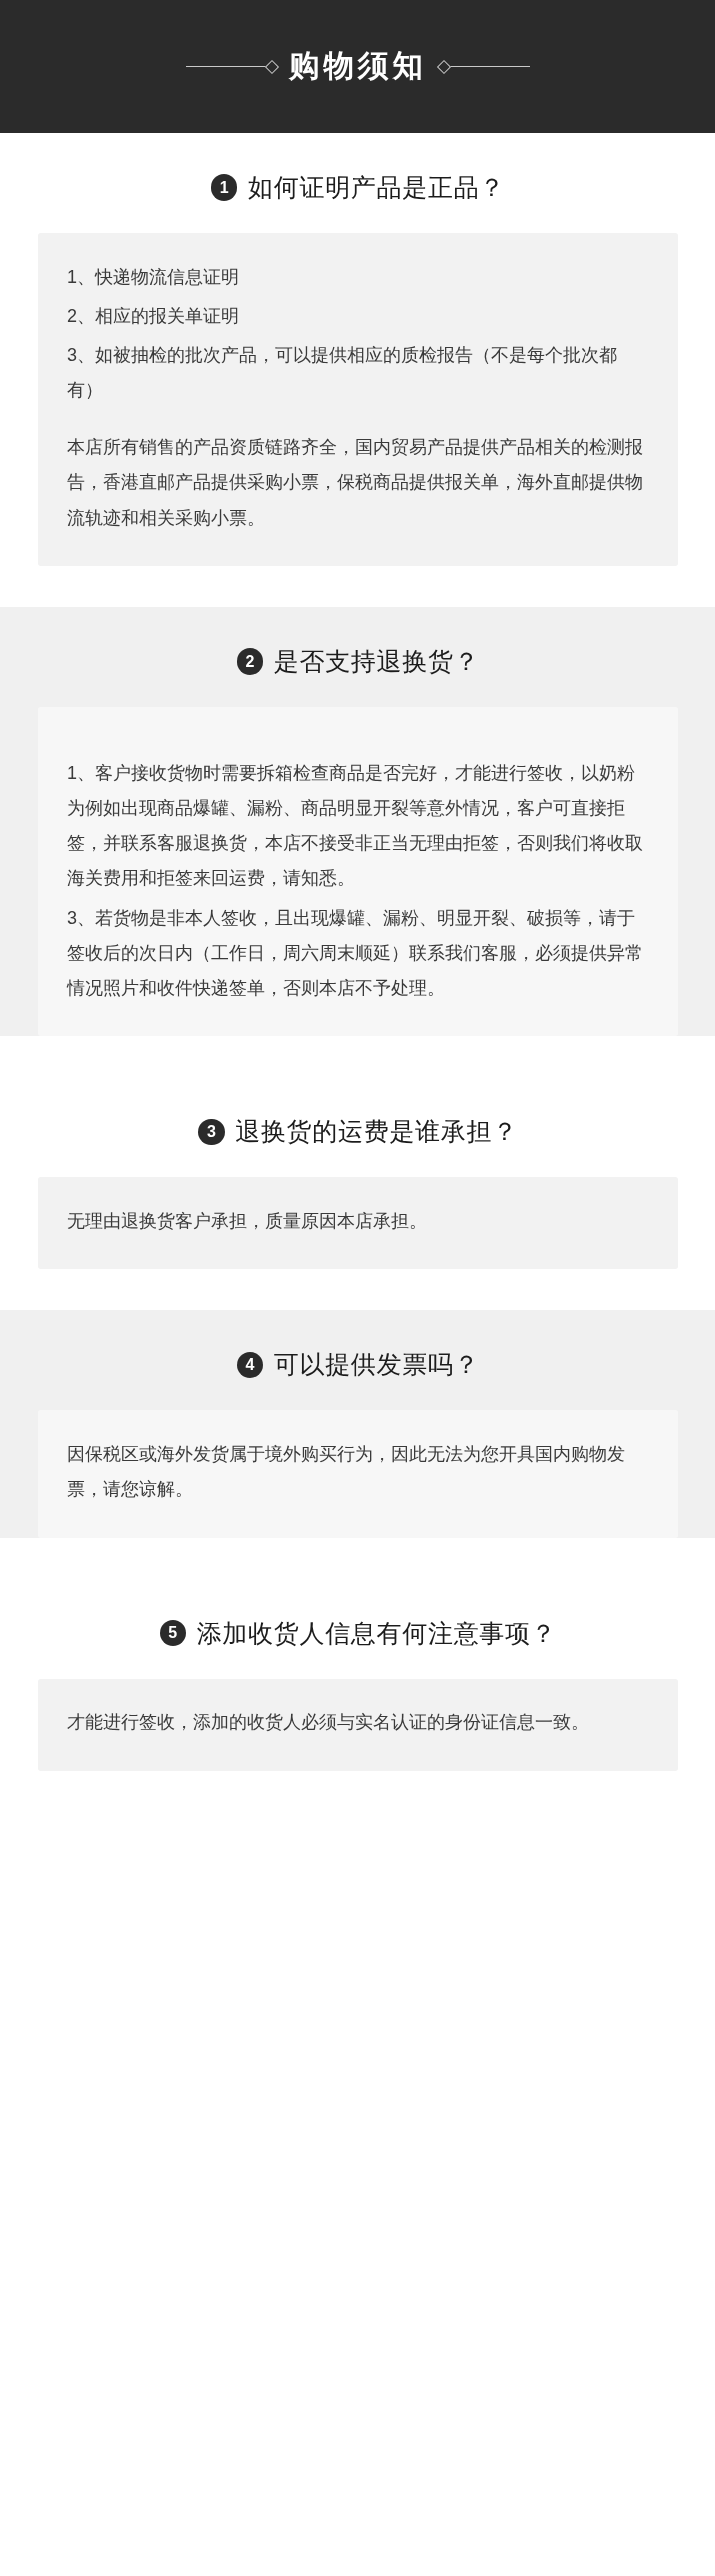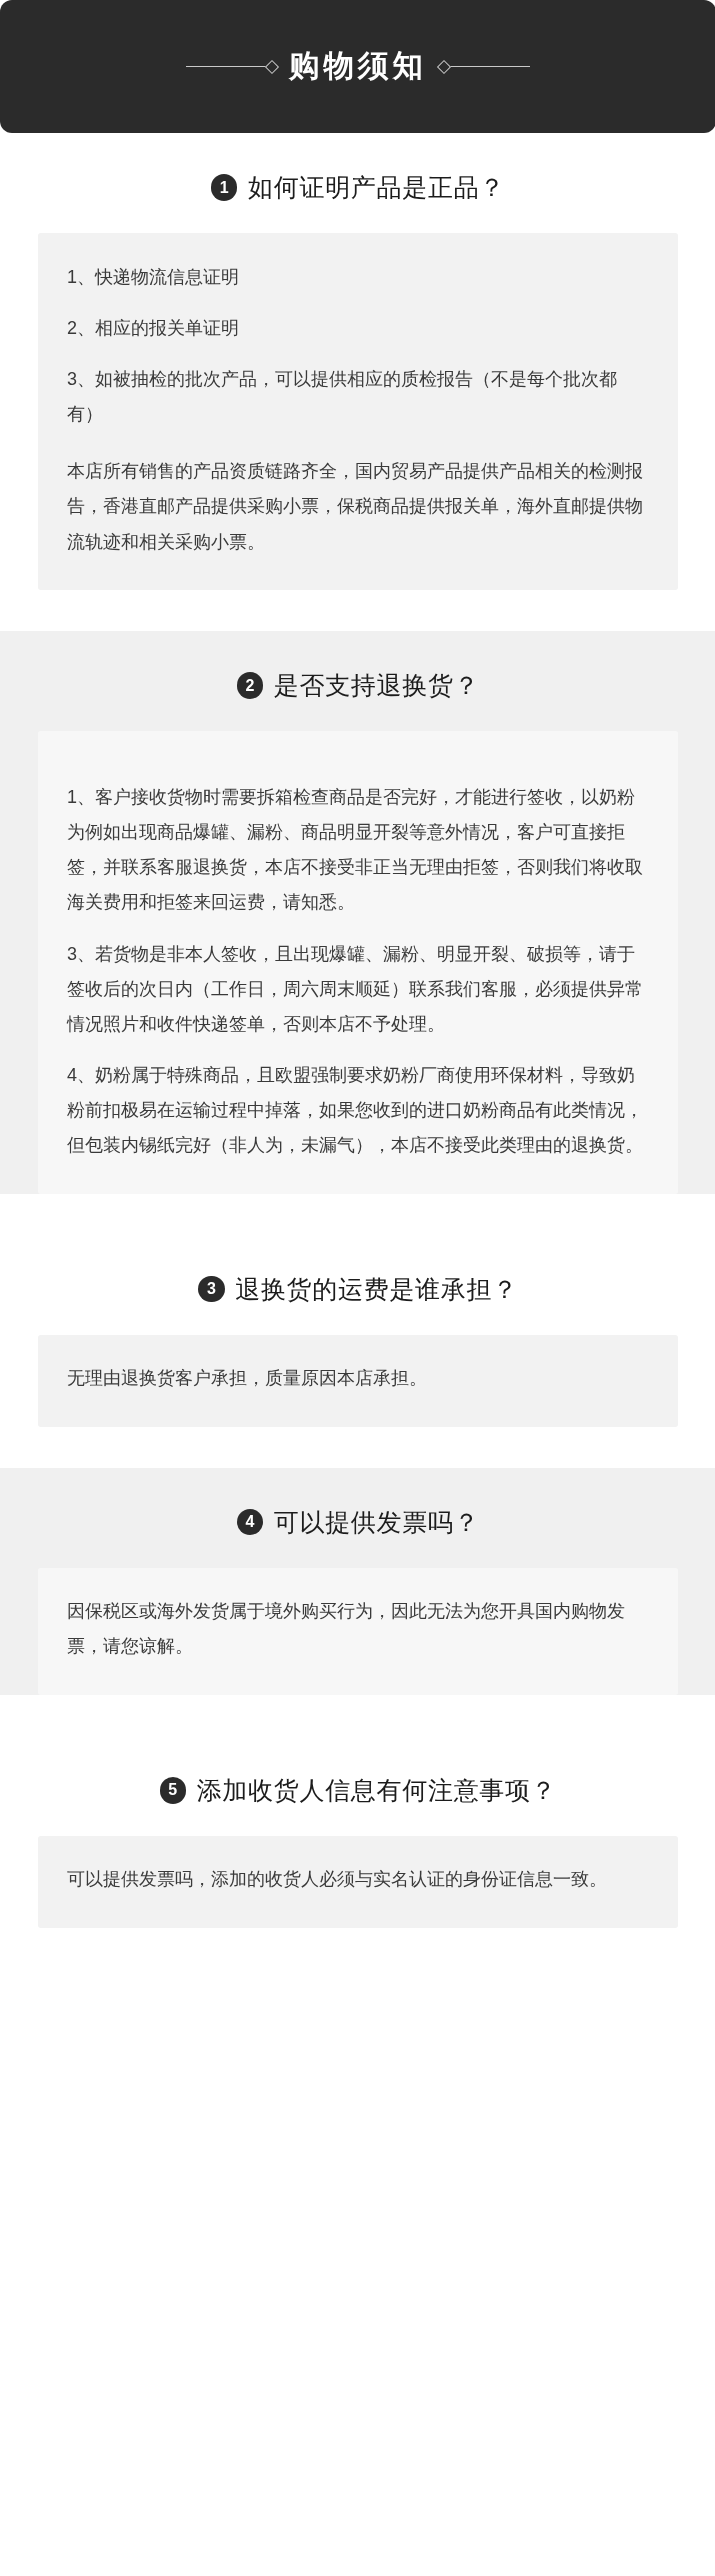--- a/index.html
+++ b/index.html
@@ -20,21 +20,20 @@
     box-sizing: border-box;
   }
 
   
   .header {
     background: #2b2b2b;
     height: 133px;
     display: flex;
     align-items: center;
     justify-content: center;
-    border-radius: 12px;
   }
   .header-inner {
     display: flex;
     align-items: center;
     justify-content: center;
     gap: 17px;
   }
   .header-rule {
     width: 86px;
     height: 0;
@@ -106,21 +105,21 @@
     line-height: 1.95;
     color: #3a3a3a;
   }
   .card.on-grey { background: #f7f7f7; }
   .card.on-white { background: #f2f2f2; }
 
   .card p {
     margin: 0;
   }
   .card p + p {
-    margin-top: 16px;
+    margin-top: 4px;
   }
   .card .spacer {
     height: 22.5px;
   }
 </style>
 </head>
 <body>
 
 <div class="page">
 
@@ -148,21 +147,20 @@
 
   <div class="section grey">
     <div class="section-title-row">
       <span class="badge">2</span>
       <span class="section-title">是否支持退换货？</span>
     </div>
     <div class="card on-grey">
       <div class="spacer"></div>
       <p>1、客户接收货物时需要拆箱检查商品是否完好，才能进行签收，以奶粉为例如出现商品爆罐、漏粉、商品明显开裂等意外情况，客户可直接拒签，并联系客服退换货，本店不接受非正当无理由拒签，否则我们将收取海关费用和拒签来回运费，请知悉。</p>
       <p>3、若货物是非本人签收，且出现爆罐、漏粉、明显开裂、破损等，请于签收后的次日内（工作日，周六周末顺延）联系我们客服，必须提供异常情况照片和收件快递签单，否则本店不予处理。</p>
-      <p>4、奶粉属于特殊商品，且欧盟强制要求奶粉厂商使用环保材料，导致奶粉前扣极易在运输过程中掉落，如果您收到的进口奶粉商品有此类情况，但包装内锡纸完好（非人为，未漏气），本店不接受此类理由的退换货。</p>
     </div>
   </div>
 
   <div class="section white">
     <div class="section-title-row">
       <span class="badge">3</span>
       <span class="section-title">退换货的运费是谁承担？</span>
     </div>
     <div class="card on-white">
       <p>无理由退换货客户承担，质量原因本店承担。</p>
@@ -178,18 +176,18 @@
       <p>因保税区或海外发货属于境外购买行为，因此无法为您开具国内购物发票，请您谅解。</p>
     </div>
   </div>
 
   <div class="section white">
     <div class="section-title-row">
       <span class="badge">5</span>
       <span class="section-title">添加收货人信息有何注意事项？</span>
     </div>
     <div class="card on-white">
-      <p>可以提供发票吗，添加的收货人必须与实名认证的身份证信息一致。</p>
+      <p>才能进行签收，添加的收货人必须与实名认证的身份证信息一致。</p>
     </div>
   </div>
 
 </div>
 
 
 </body></html>

